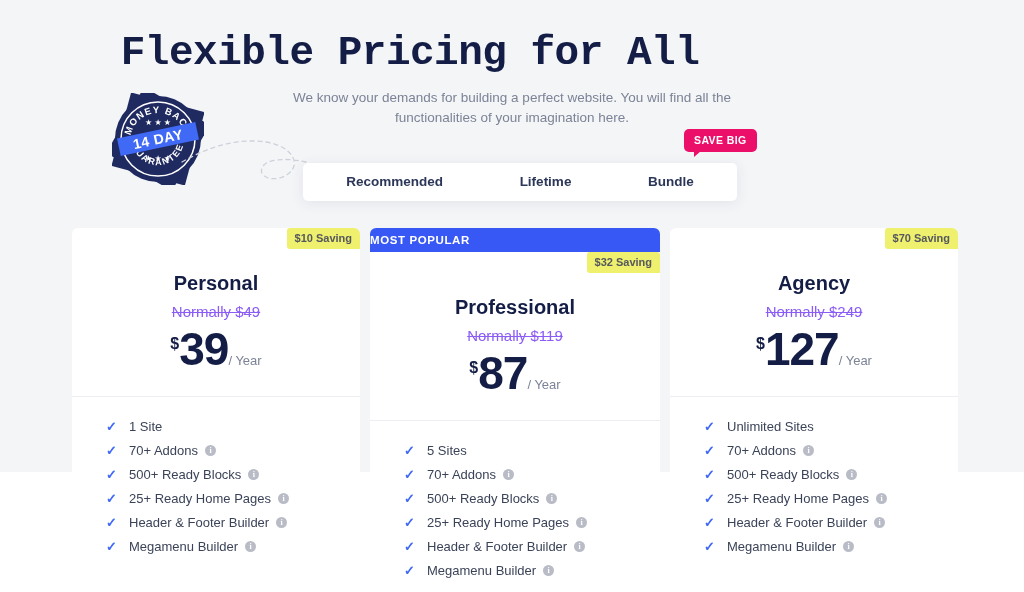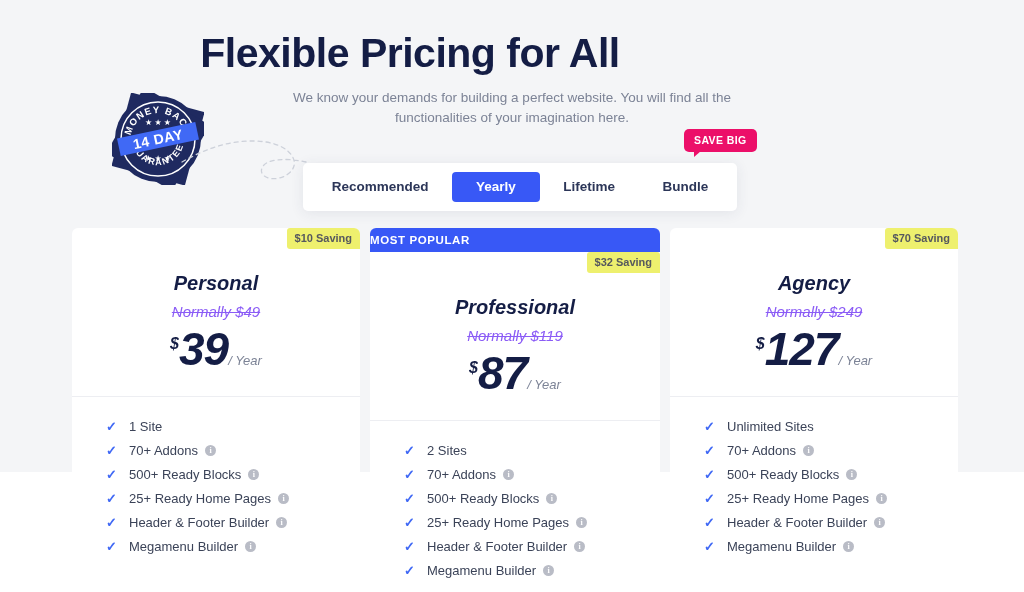--- a/index.html
+++ b/index.html
@@ -21,20 +21,21 @@
     width: 1024px; height: 472px;
     background: #f4f5f7;
   }
 
   
   .page-title {
     position: absolute; left: 0; top: 30px; width: 820px;
     text-align: center;
     font-size: 41px; font-weight: bold; letter-spacing: -0.5px;
     color: #141d45;
+    font-family: Liberation Mono, monospace;
   }
   .page-subtitle {
     position: absolute; left: 282px; top: 88px; width: 460px;
     text-align: center;
     font-size: 13.5px; line-height: 20px; color: #7c8396;
   }
 
   
   .seal {
     position: absolute; left: 112px; top: 93px;
@@ -45,21 +46,21 @@
   
   .connector {
     position: absolute; left: 180px; top: 120px;
     width: 150px; height: 80px;
     pointer-events: none;
   }
 
   
   .tabbar {
     position: absolute; left: 303px; top: 163px;
-    width: 434px; height: 48px;
+    width: 434px; height: 38px;
     background: #ffffff;
     border-radius: 5px;
     box-shadow: 0 2px 14px rgba(40,50,90,.09);
     display: flex; align-items: center;
     padding: 4px 5px;
   }
   .tab {
     flex: 1 1 auto;
     height: 30px; line-height: 30px;
     text-align: center;
@@ -115,21 +116,21 @@
   .saving-badge {
     position: absolute; right: 0; top: 0;
     background: #eef06e;
     color: #55585e;
     font-size: 11px; font-weight: bold;
     padding: 4px 8px 5px;
     border-radius: 3px 3px 0 3px;
   }
   .featured .saving-badge { top: 24px; }
 
-  .price-area { position: relative; padding-top: 44px; text-align: center; font-style: italic; }
+  .price-area { position: relative; padding-top: 44px; text-align: center; }
   .featured .price-area { }
 
   .plan-name {
     font-size: 20px; font-weight: bold; color: #141d45;
   }
   .normally {
     margin-top: 8px;
     font-size: 15px; color: #8b5cf6;
     text-decoration: line-through;
   }
@@ -214,21 +215,20 @@
     </svg>
   </div>
 
   <svg class="connector" width="150" height="80" viewBox="0 0 150 80">
     <path d="M 2,42 C 30,26 58,18 86,22 C 112,26 122,44 108,54
              C 96,63 78,58 82,48 C 86,38 108,38 126,42" fill="none" stroke="#cdd1da" stroke-width="1.3" stroke-dasharray="4 4" stroke-linecap="round"></path>
   </svg>
 
   <div class="tabbar">
     <div class="tab">Recommended</div>
-    <div class="tab active">Yearly</div>
     <div class="tab">Lifetime</div>
     <div class="tab">Bundle</div>
   </div>
 
   <div class="savebig">SAVE BIG</div>
 
   <div class="cards">
 
     <div class="card">
       <div class="card-inner">
@@ -287,21 +287,21 @@
           <div class="price-row">
             <span class="currency">$</span>
             <span class="amount">87</span>
             <span class="period">/ Year</span>
           </div>
         </div>
         <div class="divider"></div>
         <div class="features">
           <div class="feature">
             <span class="check">✓</span>
-            <span>2 Sites</span>
+            <span>5 Sites</span>
           </div>
           <div class="feature">
             <span class="check">✓</span>
             <span>70+ Addons</span>
             <span class="info">i</span>
           </div>
           <div class="feature">
             <span class="check">✓</span>
             <span>500+ Ready Blocks</span>
             <span class="info">i</span>

